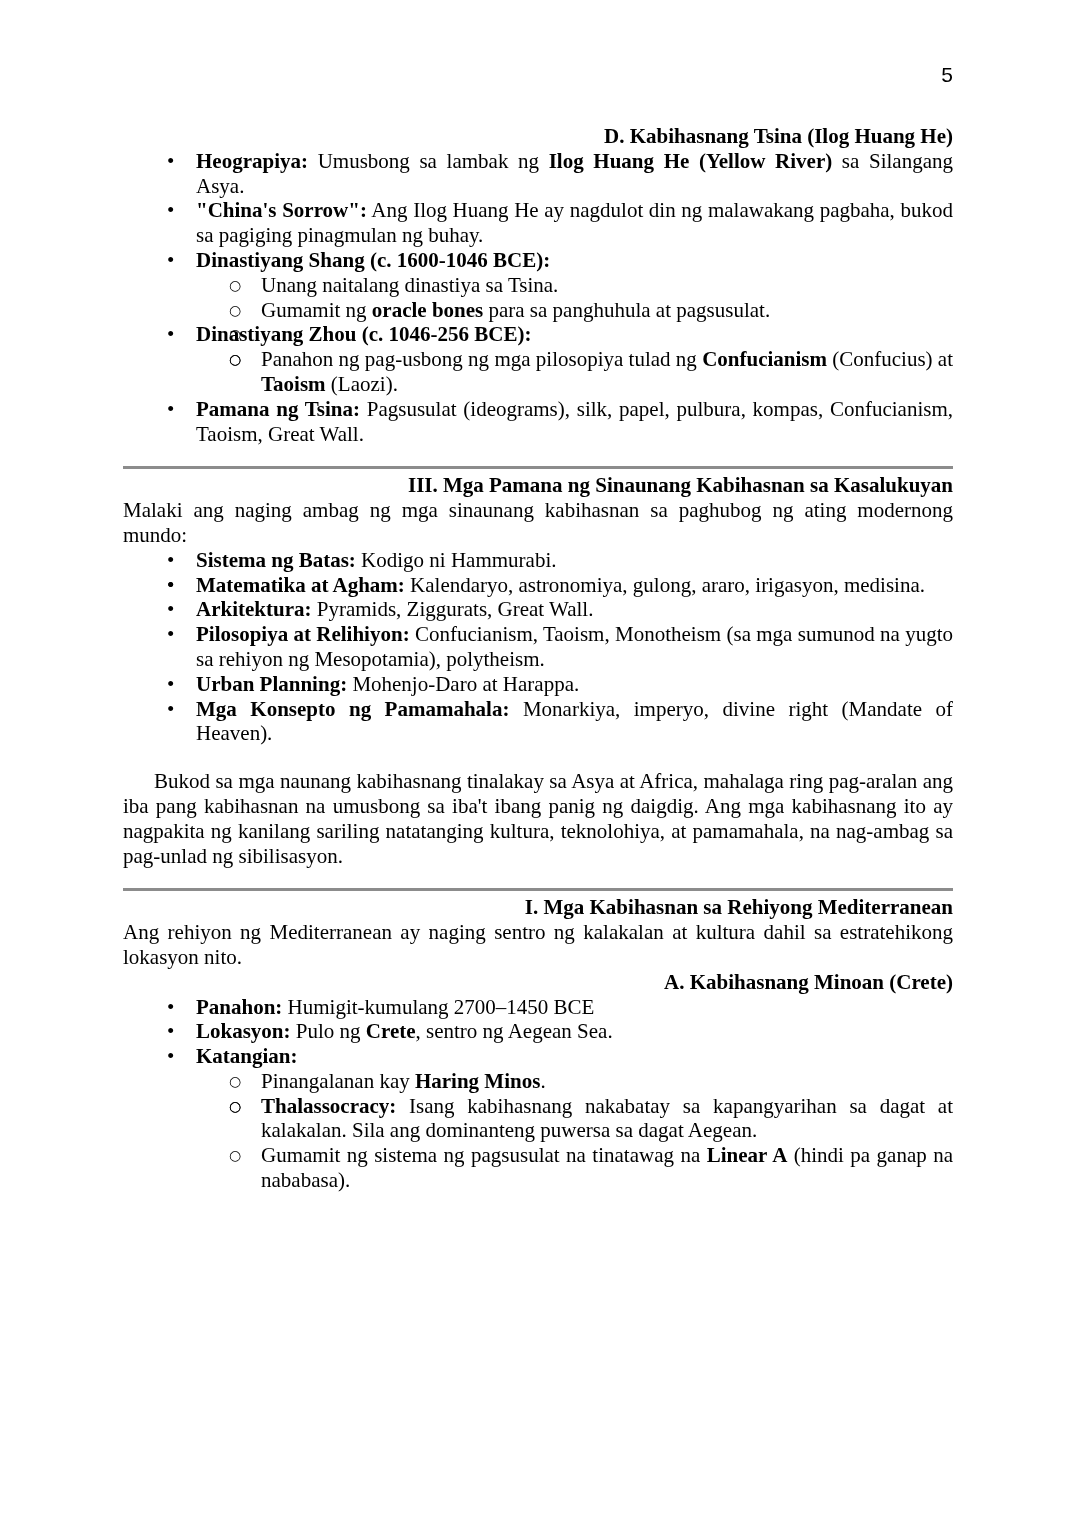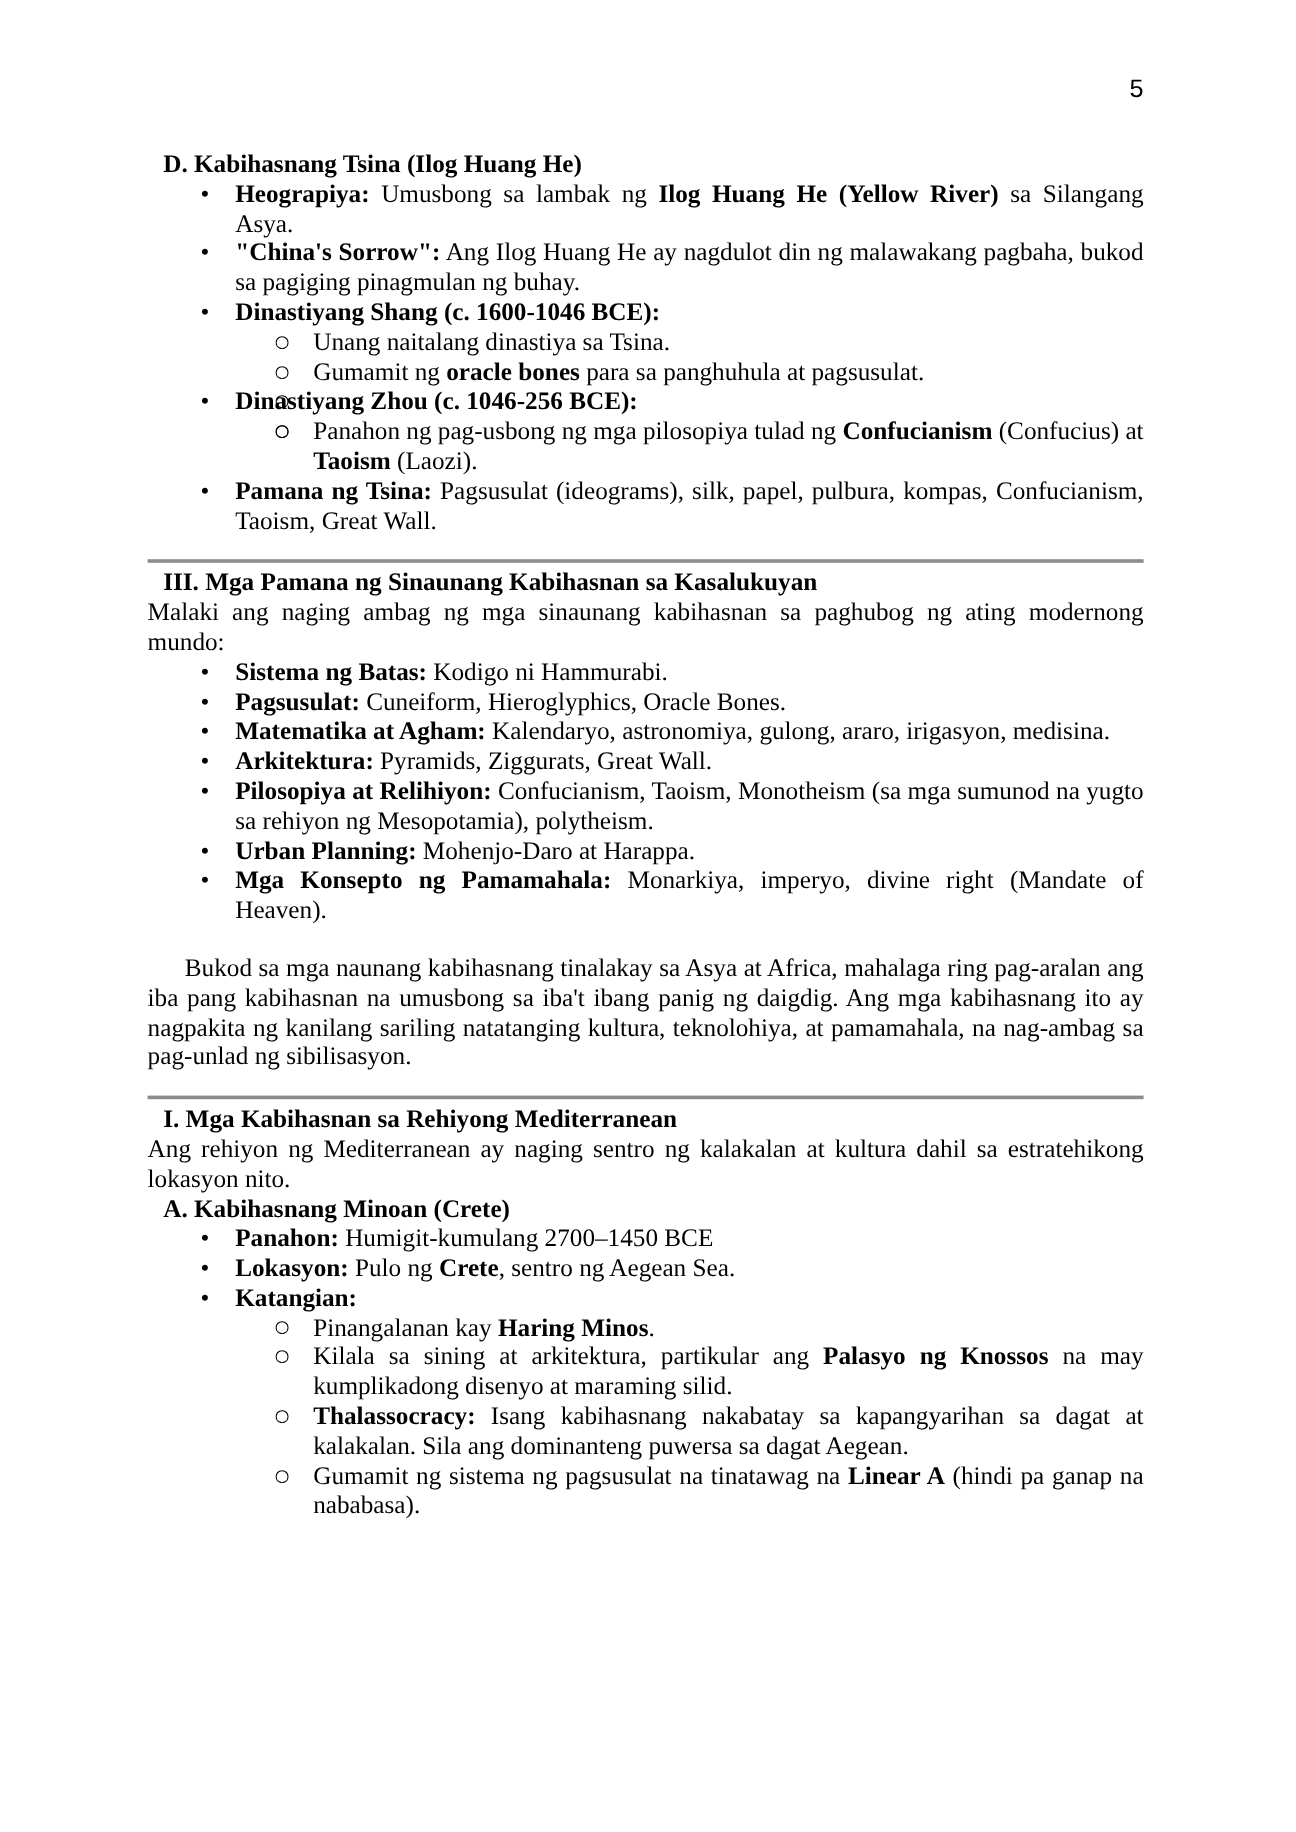--- a/index.html
+++ b/index.html
@@ -29,21 +29,21 @@
     line-height: 25px;
   }
   .docbody {
     position: absolute;
     left: 123px;
     top: 124px;
     width: 830px;
   }
   .h {
     font-weight: bold;
-    text-align: left;
+    text-align: right;
     margin-left: 13px;
   }
   .p {
     text-align: justify;
   }
   .p.ind { text-indent: 31px; }
   .sp { margin-top: 23px; }
   .li {
     position: relative;
     text-align: justify;
@@ -85,32 +85,32 @@
       <div class="li l2"><span class="marker">○</span><span><span>Gumamit ng </span><b>oracle bones</b><span> para sa panghuhula at pagsusulat.</span></span></div>
       <div class="li l2"><span class="marker">○</span></div>
       <div class="li l1"><span class="marker">•</span><span><b>Dinastiyang Zhou (c. 1046-256 BCE):</b></span></div>
       <div class="li l2"><span class="marker">○</span></div>
       <div class="li l2"><span class="marker">○</span><span><span>Panahon ng pag-usbong ng mga pilosopiya tulad ng </span><b>Confucianism</b><span> (Confucius) at </span><b>Taoism</b><span> (Laozi).</span></span></div>
       <div class="li l1"><span class="marker">•</span><span><b>Pamana ng Tsina:</b><span> Pagsusulat (ideograms), silk, papel, pulbura, kompas, Confucianism, Taoism, Great Wall.</span></span></div>
       <div class="divider"></div>
       <div class="h"><span><b>III. Mga Pamana ng Sinaunang Kabihasnan sa Kasalukuyan</b></span></div>
       <div class="p"><span><span>Malaki ang naging ambag ng mga sinaunang kabihasnan sa paghubog ng ating modernong mundo:</span></span></div>
       <div class="li l1"><span class="marker">•</span><span><b>Sistema ng Batas:</b><span> Kodigo ni Hammurabi.</span></span></div>
-      <div class="li l1"><span class="marker">•</span><span><b>Pagsusulat:</b><span> Cuneiform, Hieroglyphics, Oracle Bones.</span></span></div>
+      <div class="li l1"><span class="marker">•</span></div>
       <div class="li l1"><span class="marker">•</span><span><b>Matematika at Agham:</b><span> Kalendaryo, astronomiya, gulong, araro, irigasyon, medisina.</span></span></div>
       <div class="li l1"><span class="marker">•</span><span><b>Arkitektura:</b><span> Pyramids, Ziggurats, Great Wall.</span></span></div>
       <div class="li l1"><span class="marker">•</span><span><b>Pilosopiya at Relihiyon:</b><span> Confucianism, Taoism, Monotheism (sa mga sumunod na yugto sa rehiyon ng Mesopotamia), polytheism.</span></span></div>
       <div class="li l1"><span class="marker">•</span><span><b>Urban Planning:</b><span> Mohenjo-Daro at Harappa.</span></span></div>
       <div class="li l1"><span class="marker">•</span><span><b>Mga Konsepto ng Pamamahala:</b><span> Monarkiya, imperyo, divine right (Mandate of Heaven).</span></span></div>
       <div class="p ind sp"><span><span>Bukod sa mga naunang kabihasnang tinalakay sa Asya at Africa, mahalaga ring pag-aralan ang iba pang kabihasnan na umusbong sa iba't ibang panig ng daigdig. Ang mga kabihasnang ito ay nagpakita ng kanilang sariling natatanging kultura, teknolohiya, at pamamahala, na nag-ambag sa pag-unlad ng sibilisasyon.</span></span></div>
       <div class="divider"></div>
       <div class="h"><span><b>I. Mga Kabihasnan sa Rehiyong Mediterranean</b></span></div>
       <div class="p"><span><span>Ang rehiyon ng Mediterranean ay naging sentro ng kalakalan at kultura dahil sa estratehikong lokasyon nito.</span></span></div>
       <div class="h"><span><b>A. Kabihasnang Minoan (Crete)</b></span></div>
       <div class="li l1"><span class="marker">•</span><span><b>Panahon:</b><span> Humigit-kumulang 2700–1450 BCE</span></span></div>
       <div class="li l1"><span class="marker">•</span><span><b>Lokasyon:</b><span> Pulo ng </span><b>Crete</b><span>, sentro ng Aegean Sea.</span></span></div>
       <div class="li l1"><span class="marker">•</span><span><b>Katangian:</b></span></div>
       <div class="li l2"><span class="marker">○</span><span><span>Pinangalanan kay </span><b>Haring Minos</b><span>.</span></span></div>
-      <div class="li l2"><span class="marker">○</span><span><span>Kilala sa sining at arkitektura, partikular ang </span><b>Palasyo ng Knossos</b><span> na may kumplikadong disenyo at maraming silid.</span></span></div>
+      <div class="li l2"><span class="marker">○</span></div>
       <div class="li l2"><span class="marker">○</span><span><b>Thalassocracy:</b><span> Isang kabihasnang nakabatay sa kapangyarihan sa dagat at kalakalan. Sila ang dominanteng puwersa sa dagat Aegean.</span></span></div>
       <div class="li l2"><span class="marker">○</span><span><span>Gumamit ng sistema ng pagsusulat na tinatawag na </span><b>Linear A</b><span> (hindi pa ganap na nababasa).</span></span></div>
     </div>
 </div>
 
 </body></html>

